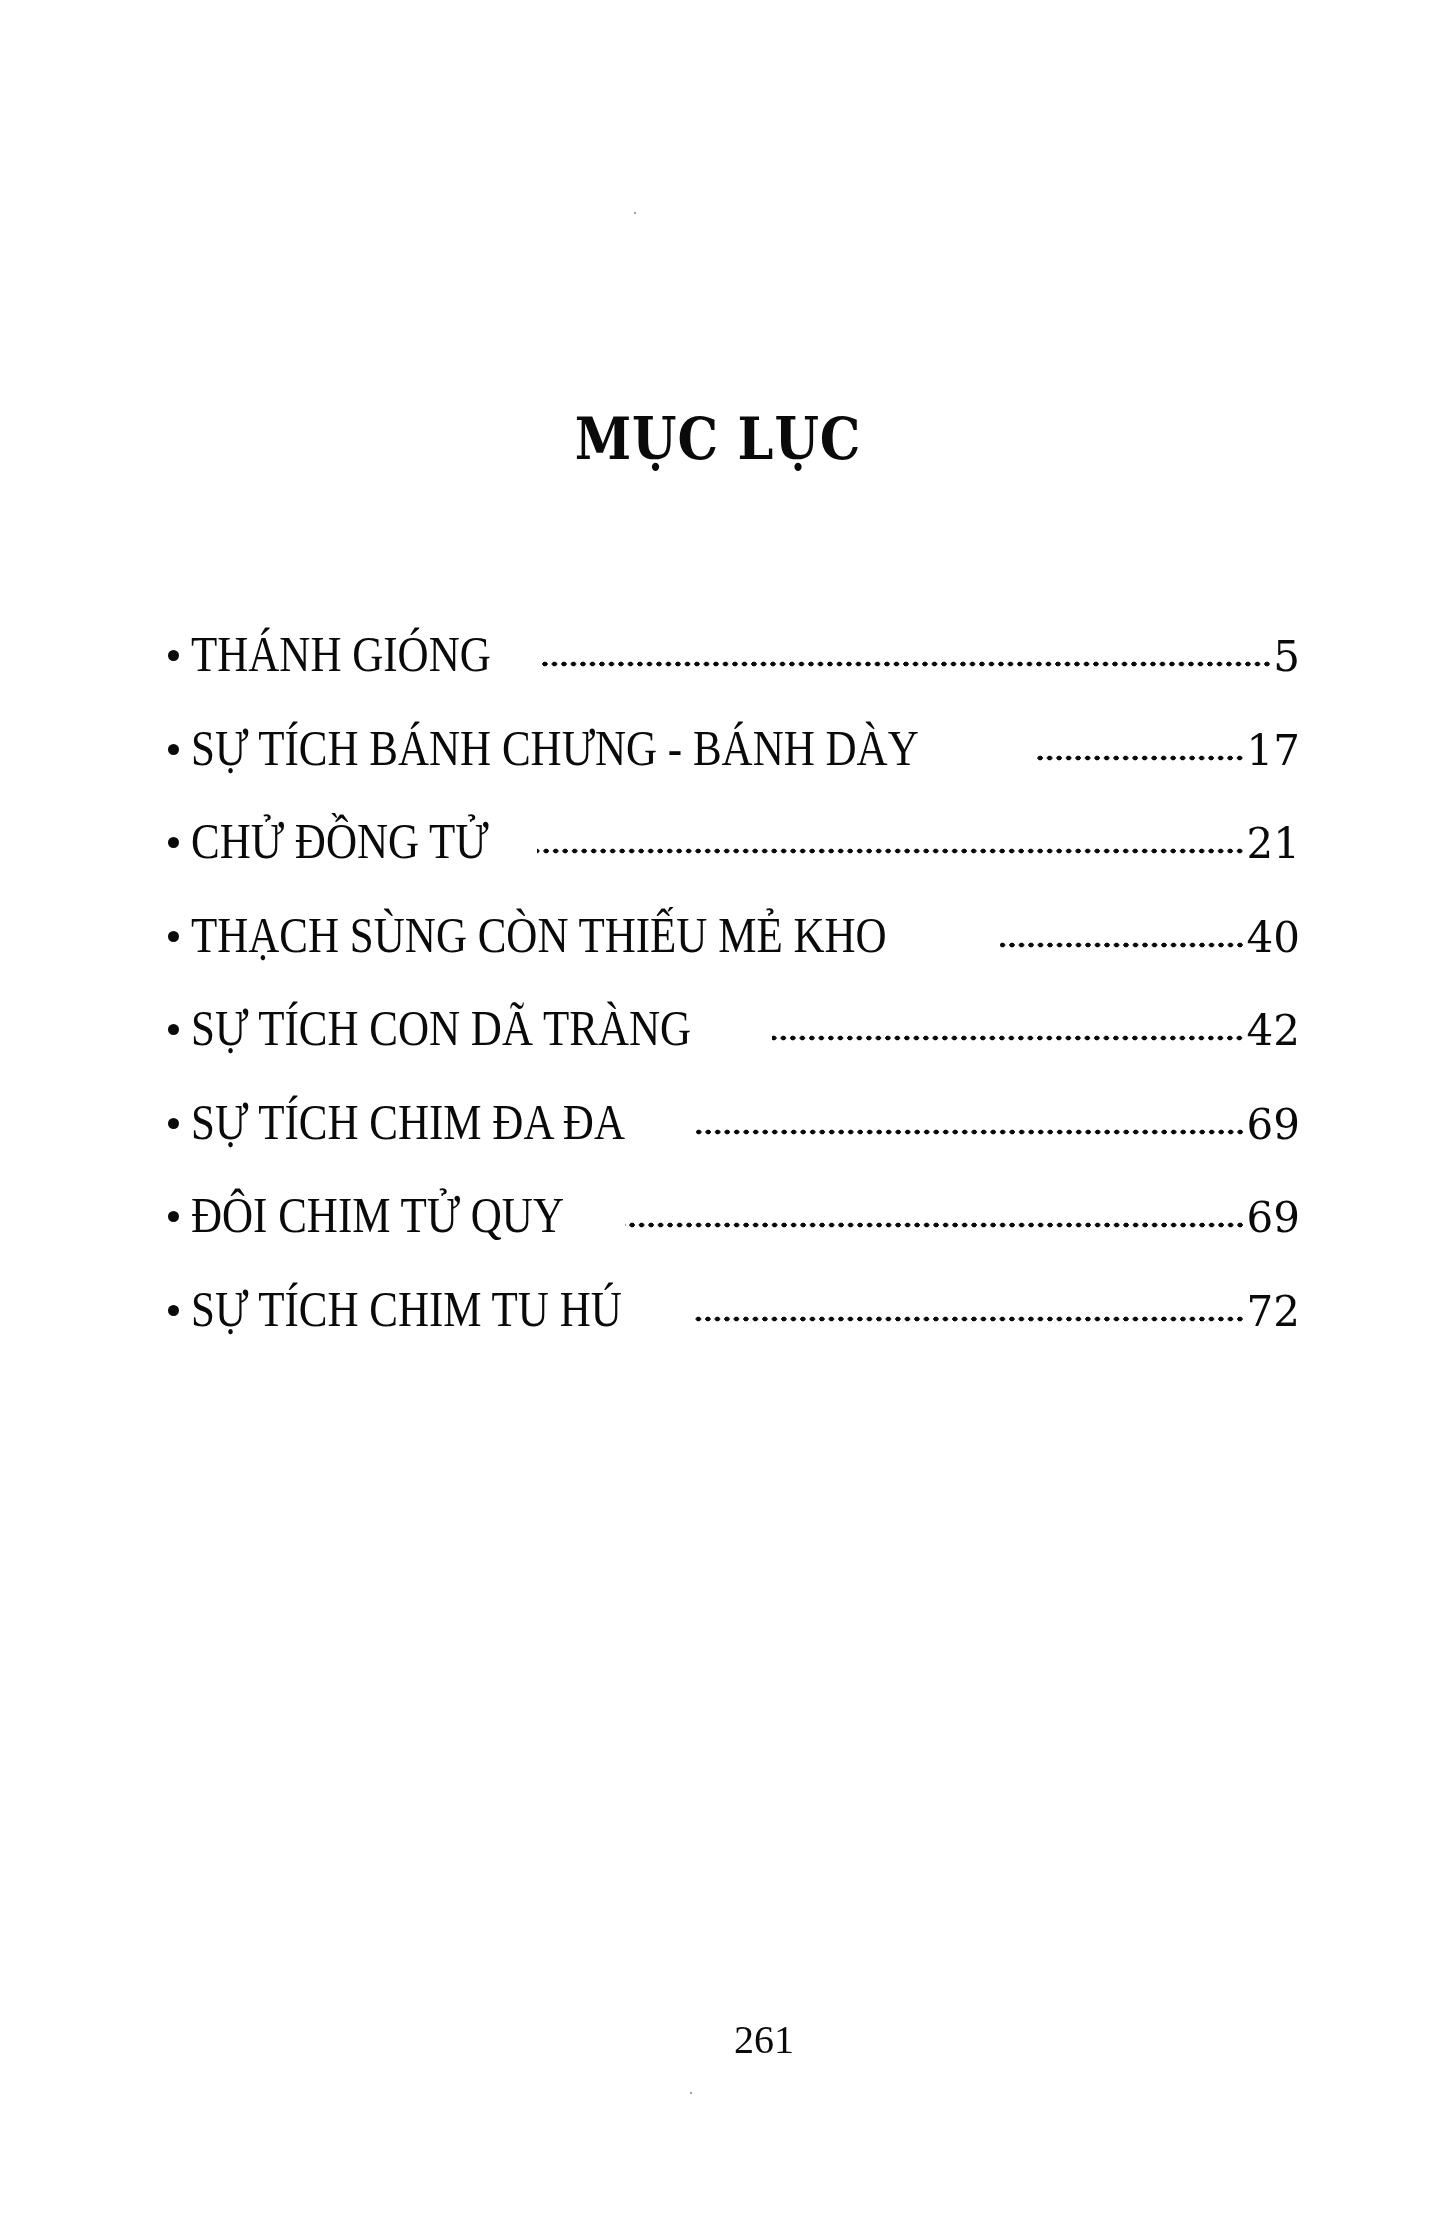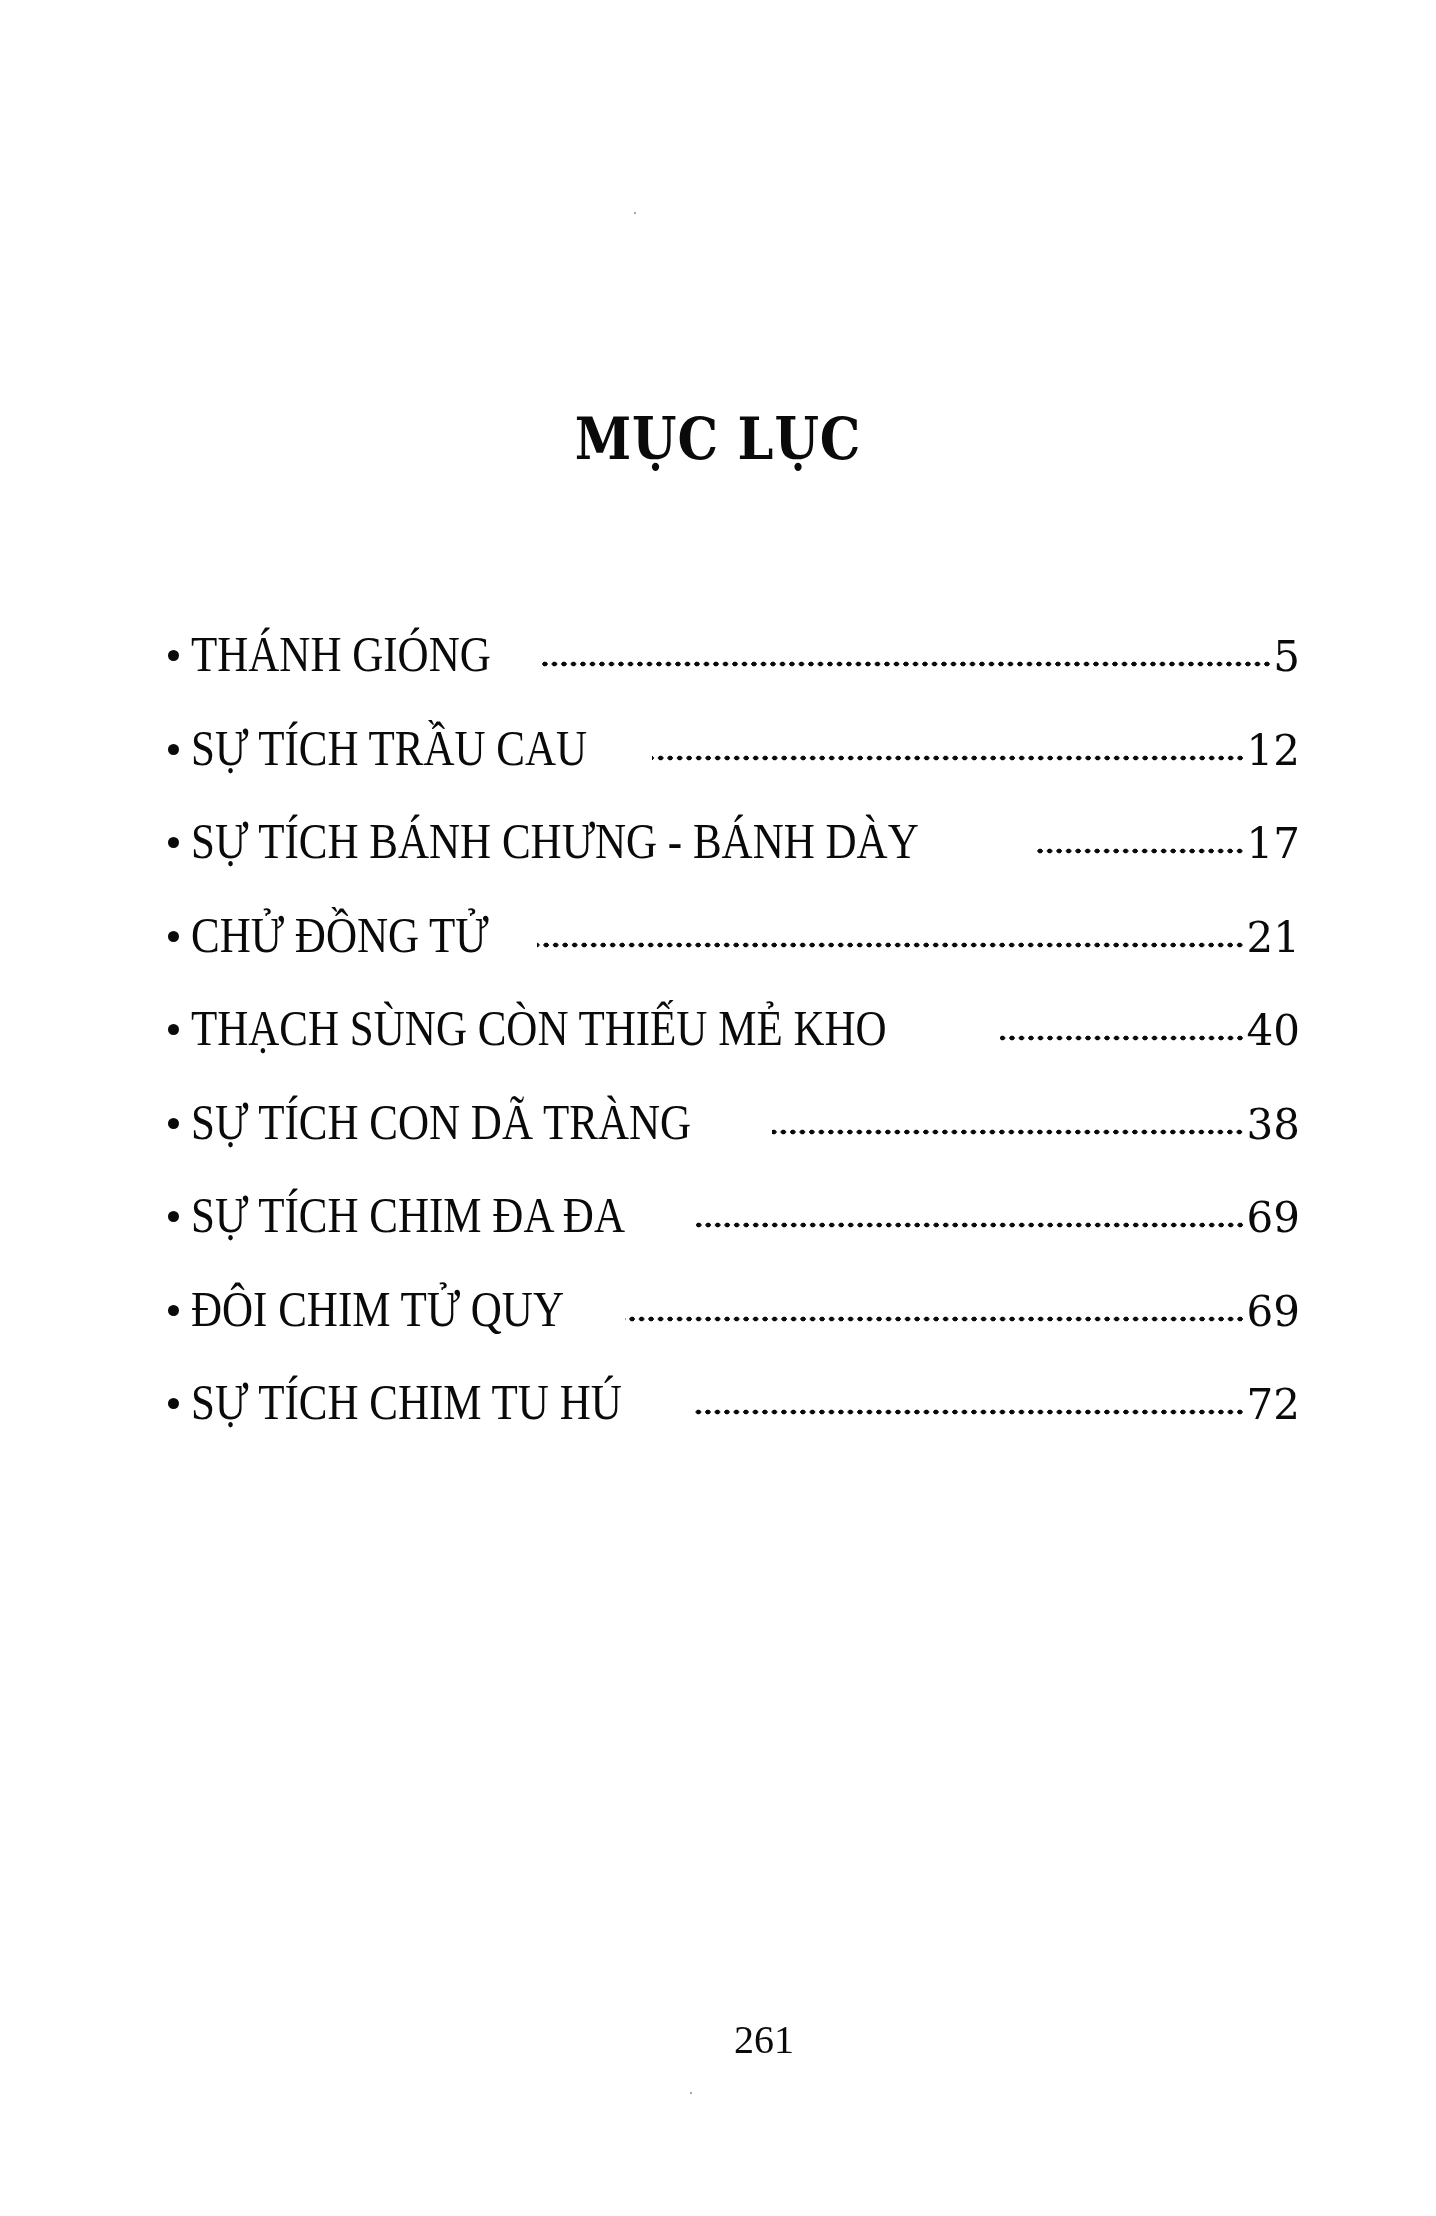--- a/index.html
+++ b/index.html
@@ -107,47 +107,41 @@
 
 <ul class="toc-list">
   <li class="toc-row">
     <span class="toc-bullet"></span>
     <span class="toc-title">THÁNH GIÓNG</span>
     <span class="toc-leader"></span>
     <span class="toc-page">5</span>
   </li>
   <li class="toc-row">
     <span class="toc-bullet"></span>
-    <span class="toc-title">SỰ TÍCH TRẦU CAU</span>
-    <span class="toc-leader"></span>
-    <span class="toc-page">12</span>
-  </li>
-  <li class="toc-row">
-    <span class="toc-bullet"></span>
     <span class="toc-title">SỰ TÍCH BÁNH CHƯNG - BÁNH DÀY</span>
     <span class="toc-leader"></span>
     <span class="toc-page">17</span>
   </li>
   <li class="toc-row">
     <span class="toc-bullet"></span>
     <span class="toc-title">CHỬ ĐỒNG TỬ</span>
     <span class="toc-leader"></span>
     <span class="toc-page">21</span>
   </li>
   <li class="toc-row">
     <span class="toc-bullet"></span>
     <span class="toc-title">THẠCH SÙNG CÒN THIẾU MẺ KHO</span>
     <span class="toc-leader"></span>
     <span class="toc-page">40</span>
   </li>
   <li class="toc-row">
     <span class="toc-bullet"></span>
     <span class="toc-title">SỰ TÍCH CON DÃ TRÀNG</span>
     <span class="toc-leader"></span>
-    <span class="toc-page">38</span>
+    <span class="toc-page">42</span>
   </li>
   <li class="toc-row">
     <span class="toc-bullet"></span>
     <span class="toc-title">SỰ TÍCH CHIM ĐA ĐA</span>
     <span class="toc-leader"></span>
     <span class="toc-page">69</span>
   </li>
   <li class="toc-row">
     <span class="toc-bullet"></span>
     <span class="toc-title">ĐÔI CHIM TỬ QUY</span>

